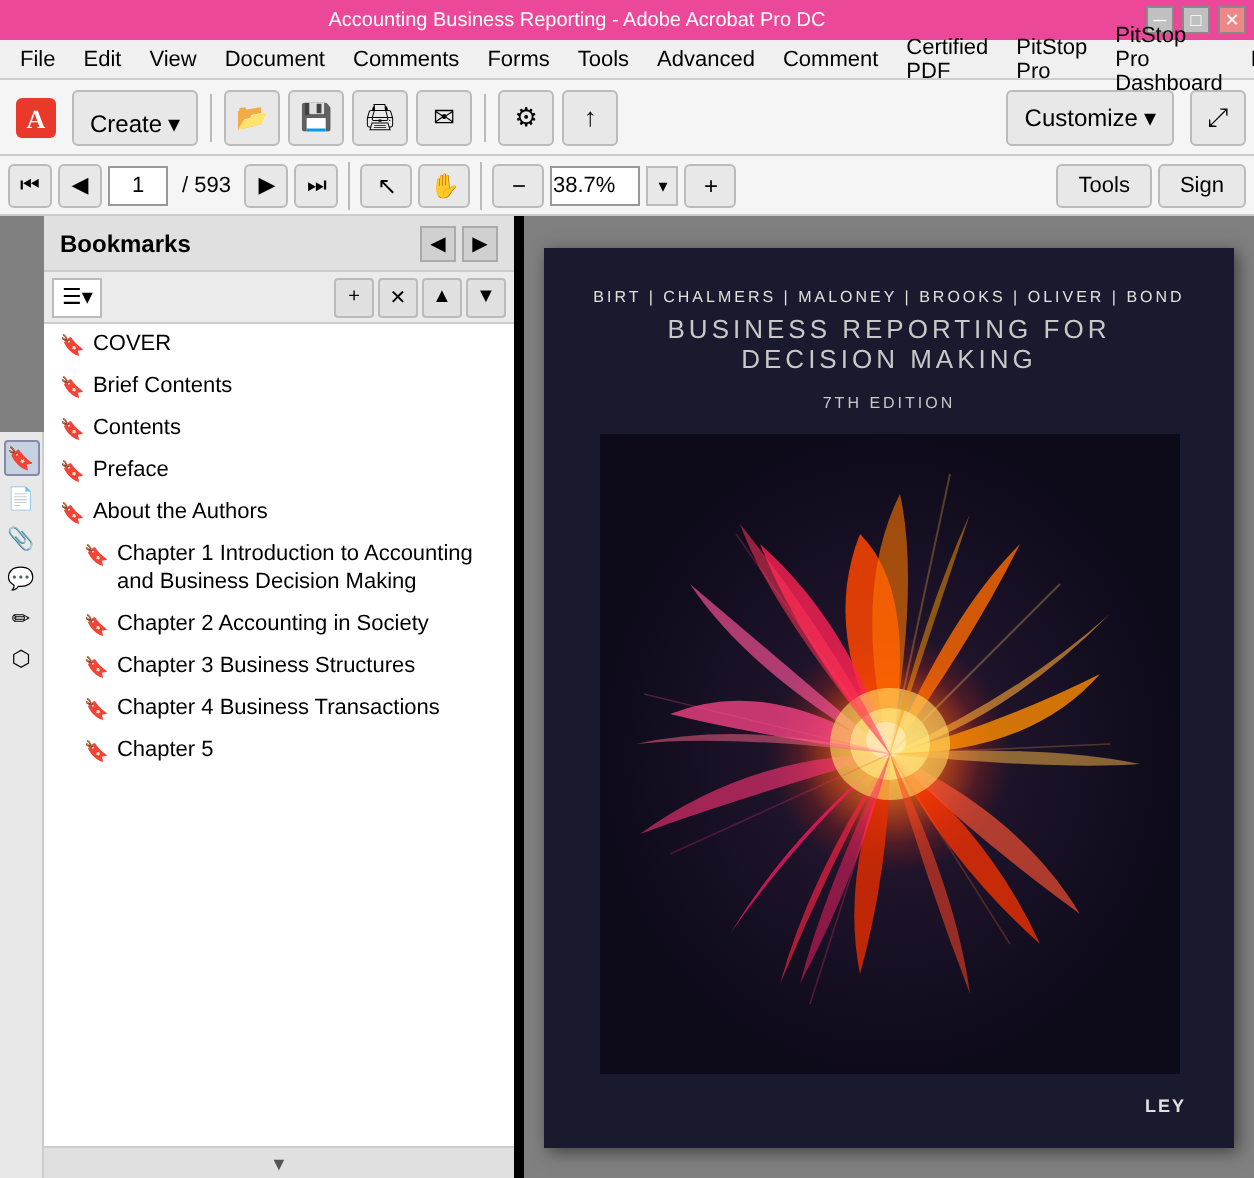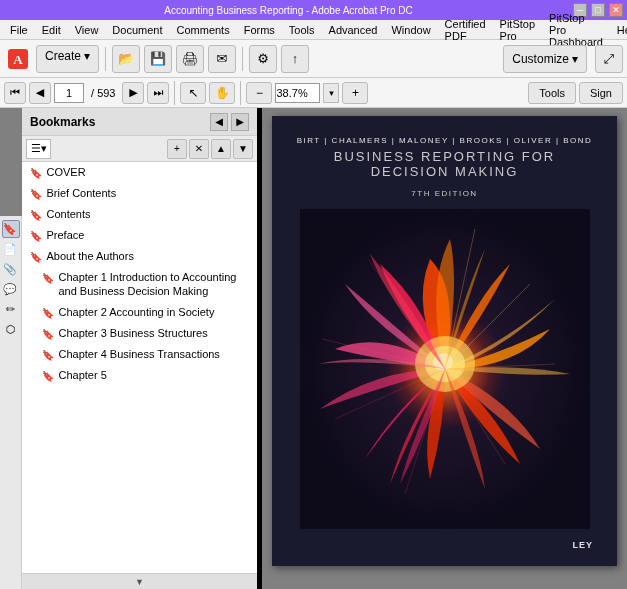--- a/index.html
+++ b/index.html
@@ -1,20 +1,20 @@
 <!DOCTYPE html>
 <html><head>
   <meta charset="utf-8">
   <style>
     * { margin: 0; padding: 0; box-sizing: border-box; }
     body { width: 627px; height: 589px; overflow: hidden; font-family: Arial, sans-serif; font-size: 12px; background: #d4d0c8; }
 
     
     .title-bar {
-      background: #8b5cf6;
+      background: #ec4899;
       color: white;
       height: 20px;
       display: flex;
       align-items: center;
       padding: 0 4px;
       font-size: 11px;
       justify-content: center;
     }
     .title-bar-controls { display: flex; gap: 4px; }
     .title-btn { width: 14px; height: 14px; border: 1px solid #888; background: #c0c0c0; font-size: 9px; display: flex; align-items: center; justify-content: center; cursor: pointer; }
@@ -50,21 +50,21 @@
       width: 28px; height: 28px;
       background: #e8e8e8;
       border: 1px solid #bbb;
       border-radius: 3px;
       display: flex; align-items: center; justify-content: center;
       cursor: pointer;
       font-size: 13px;
     }
     .toolbar-separator { width: 1px; height: 24px; background: #bbb; margin: 0 2px; }
     .create-btn {
-      display: flex; align-items: flex-start; gap: 3px;
+      display: flex; align-items: flex-end; gap: 3px;
       background: #e8e8e8; border: 1px solid #bbb; border-radius: 3px;
       padding: 3px 8px; cursor: pointer; font-size: 12px; height: 28px;
     }
     .customize-btn {
       display: flex; align-items: center; gap: 3px;
       background: #e8e8e8; border: 1px solid #bbb; border-radius: 3px;
       padding: 3px 8px; cursor: pointer; font-size: 12px; height: 28px;
       margin-left: auto;
     }
 
@@ -231,21 +231,21 @@
     }
     .bm-icon { font-size: 10px; color: #5577aa; flex-shrink: 0; margin-top: 2px; }
     .bm-text { flex: 1; }
     .bm-indent { padding-left: 20px; }
 
     
     .pdf-view {
       flex: 1;
       background: #808080;
       display: flex;
-      align-items: flex-start;
+      align-items: center;
       justify-content: center;
       overflow: hidden;
       padding: 8px;
     }
     .pdf-page {
       background: #1a1a2e;
       width: 345px;
       min-height: 450px;
       position: relative;
       display: flex;
@@ -324,21 +324,21 @@
 
 <div class="menu-bar">
   <span class="menu-item">File</span>
   <span class="menu-item">Edit</span>
   <span class="menu-item">View</span>
   <span class="menu-item">Document</span>
   <span class="menu-item">Comments</span>
   <span class="menu-item">Forms</span>
   <span class="menu-item">Tools</span>
   <span class="menu-item">Advanced</span>
-  <span class="menu-item">Window</span>
+  <span class="menu-item">Comment</span>
   <span class="menu-item">Certified PDF</span>
   <span class="menu-item">PitStop Pro</span>
   <span class="menu-item">PitStop Pro Dashboard</span>
   <span class="menu-item">Help</span>
 </div>
 
 <div class="toolbar">
   <div class="toolbar-btn" style="background:transparent; border:none;">
     <svg width="24" height="24" viewBox="0 0 24 24">
         <rect x="2" y="2" width="20" height="20" rx="3" fill="#e8392a"></rect>

